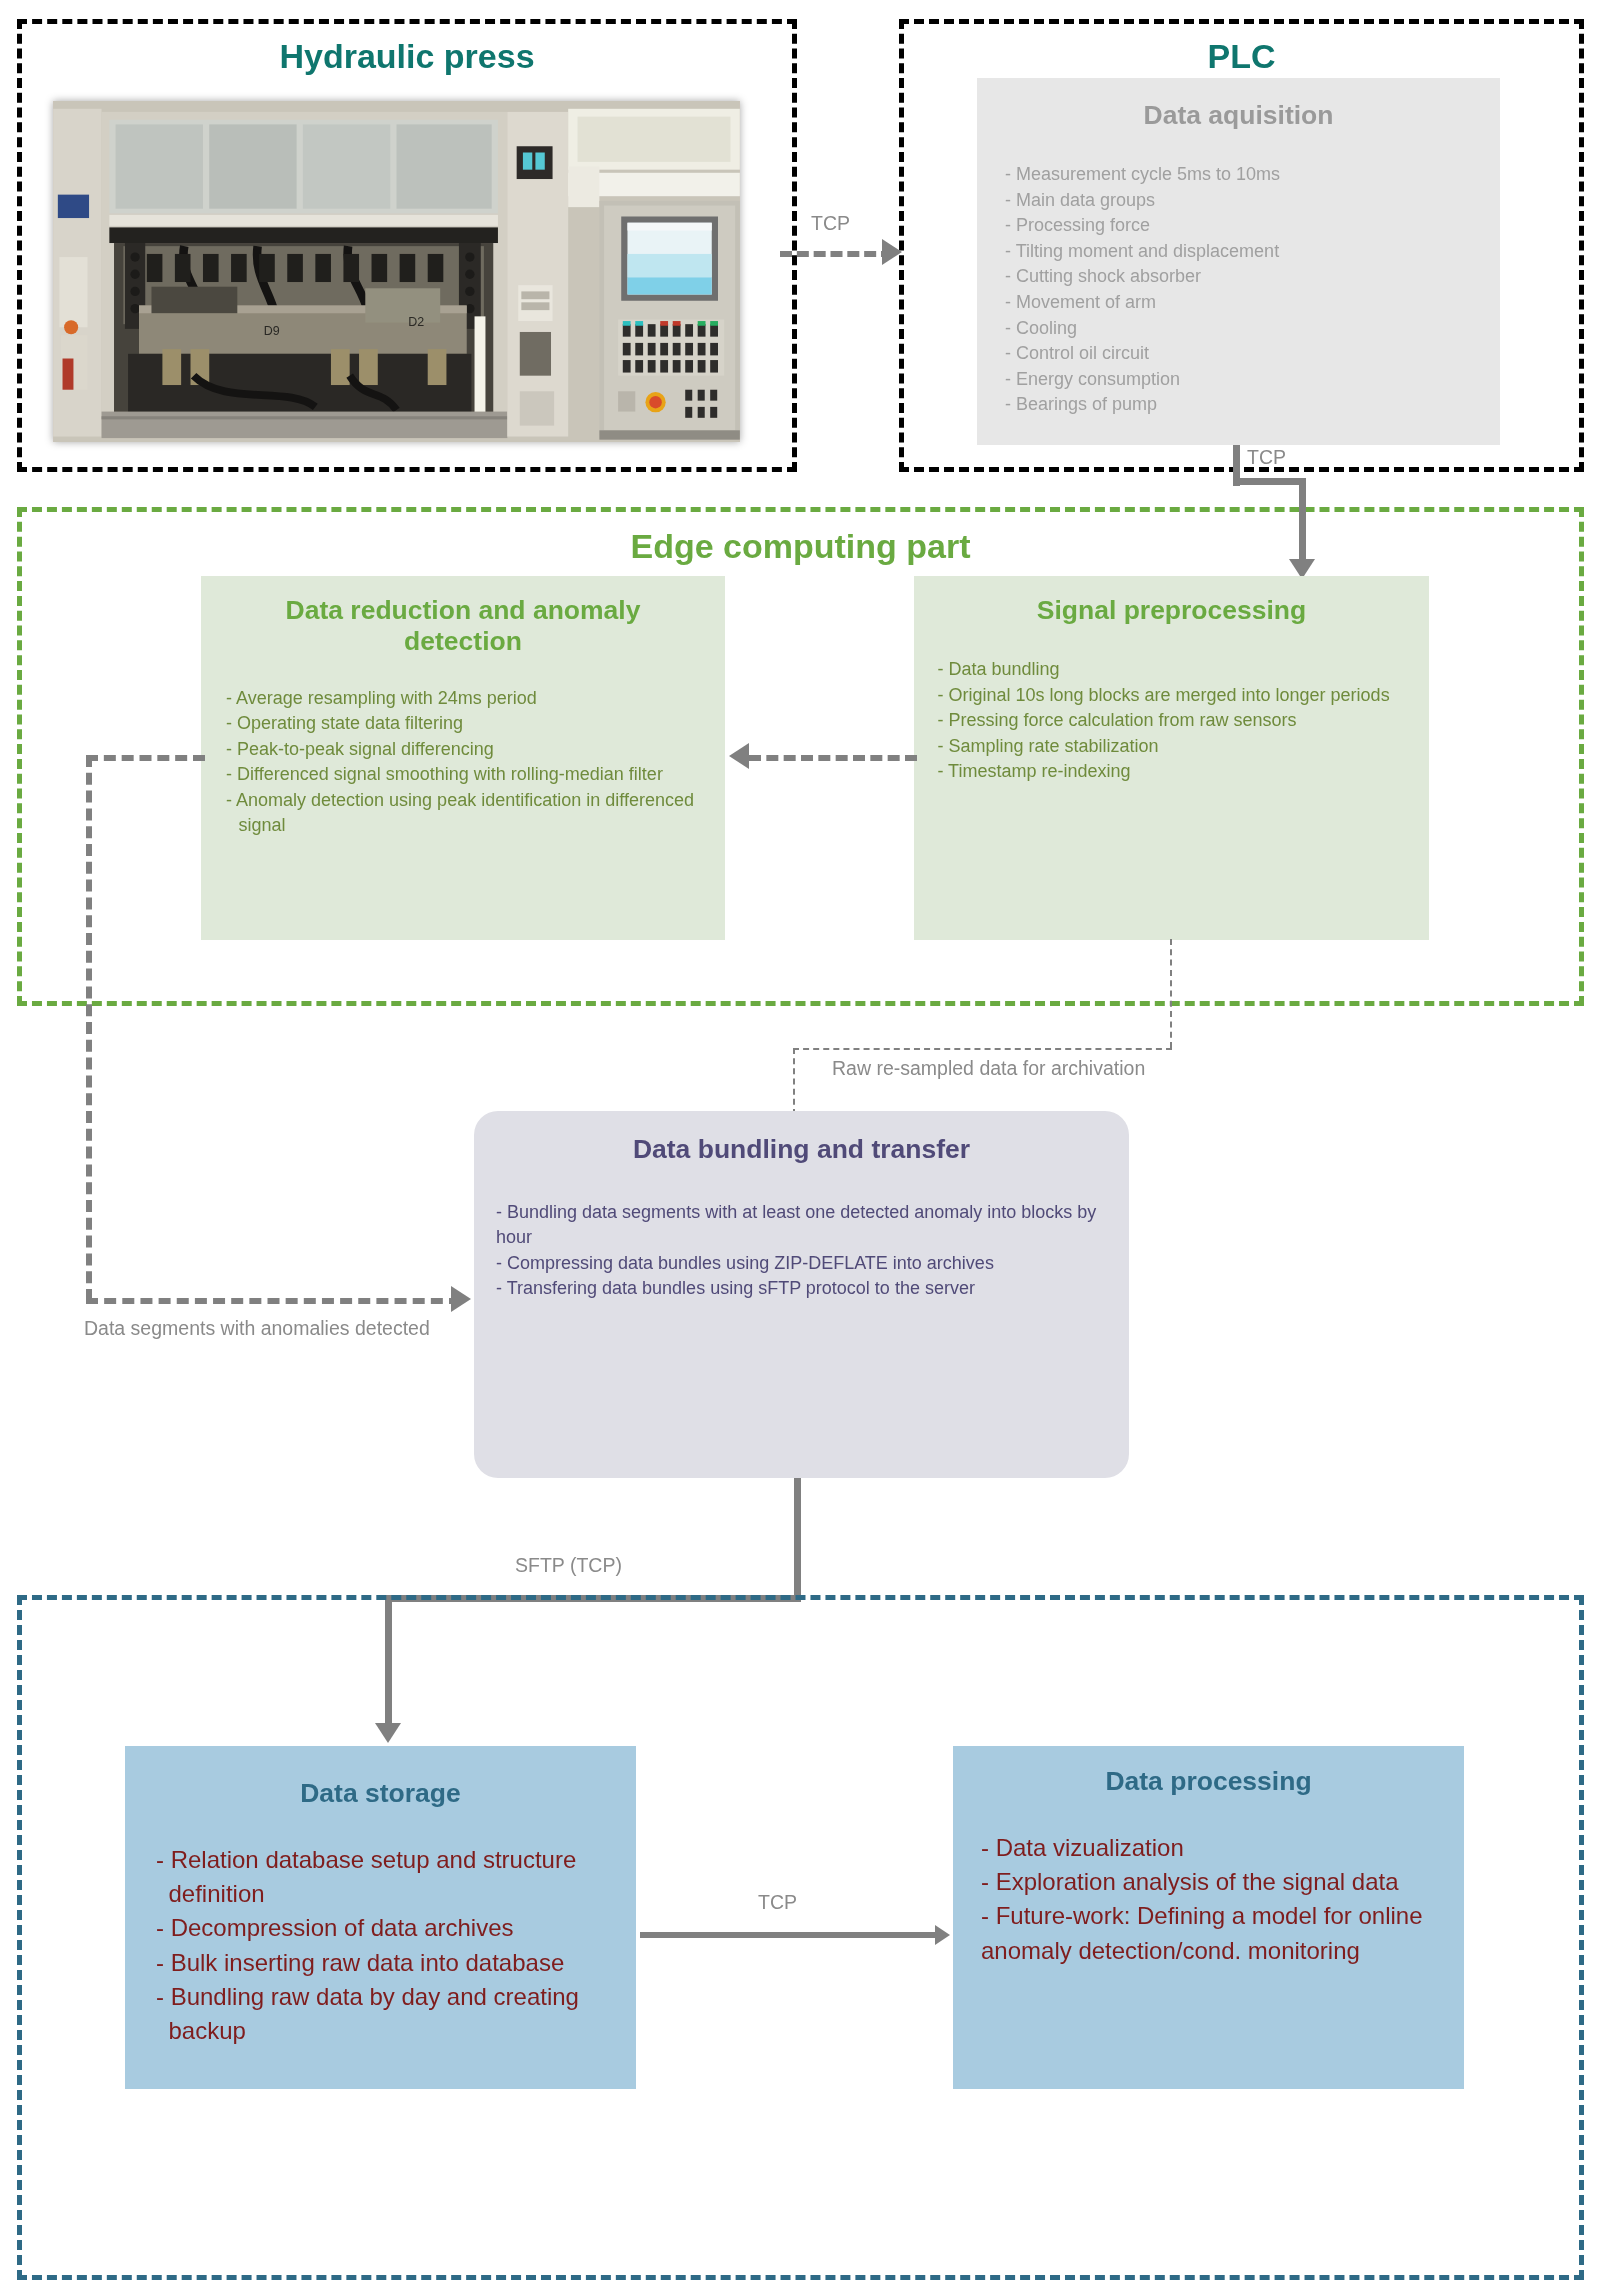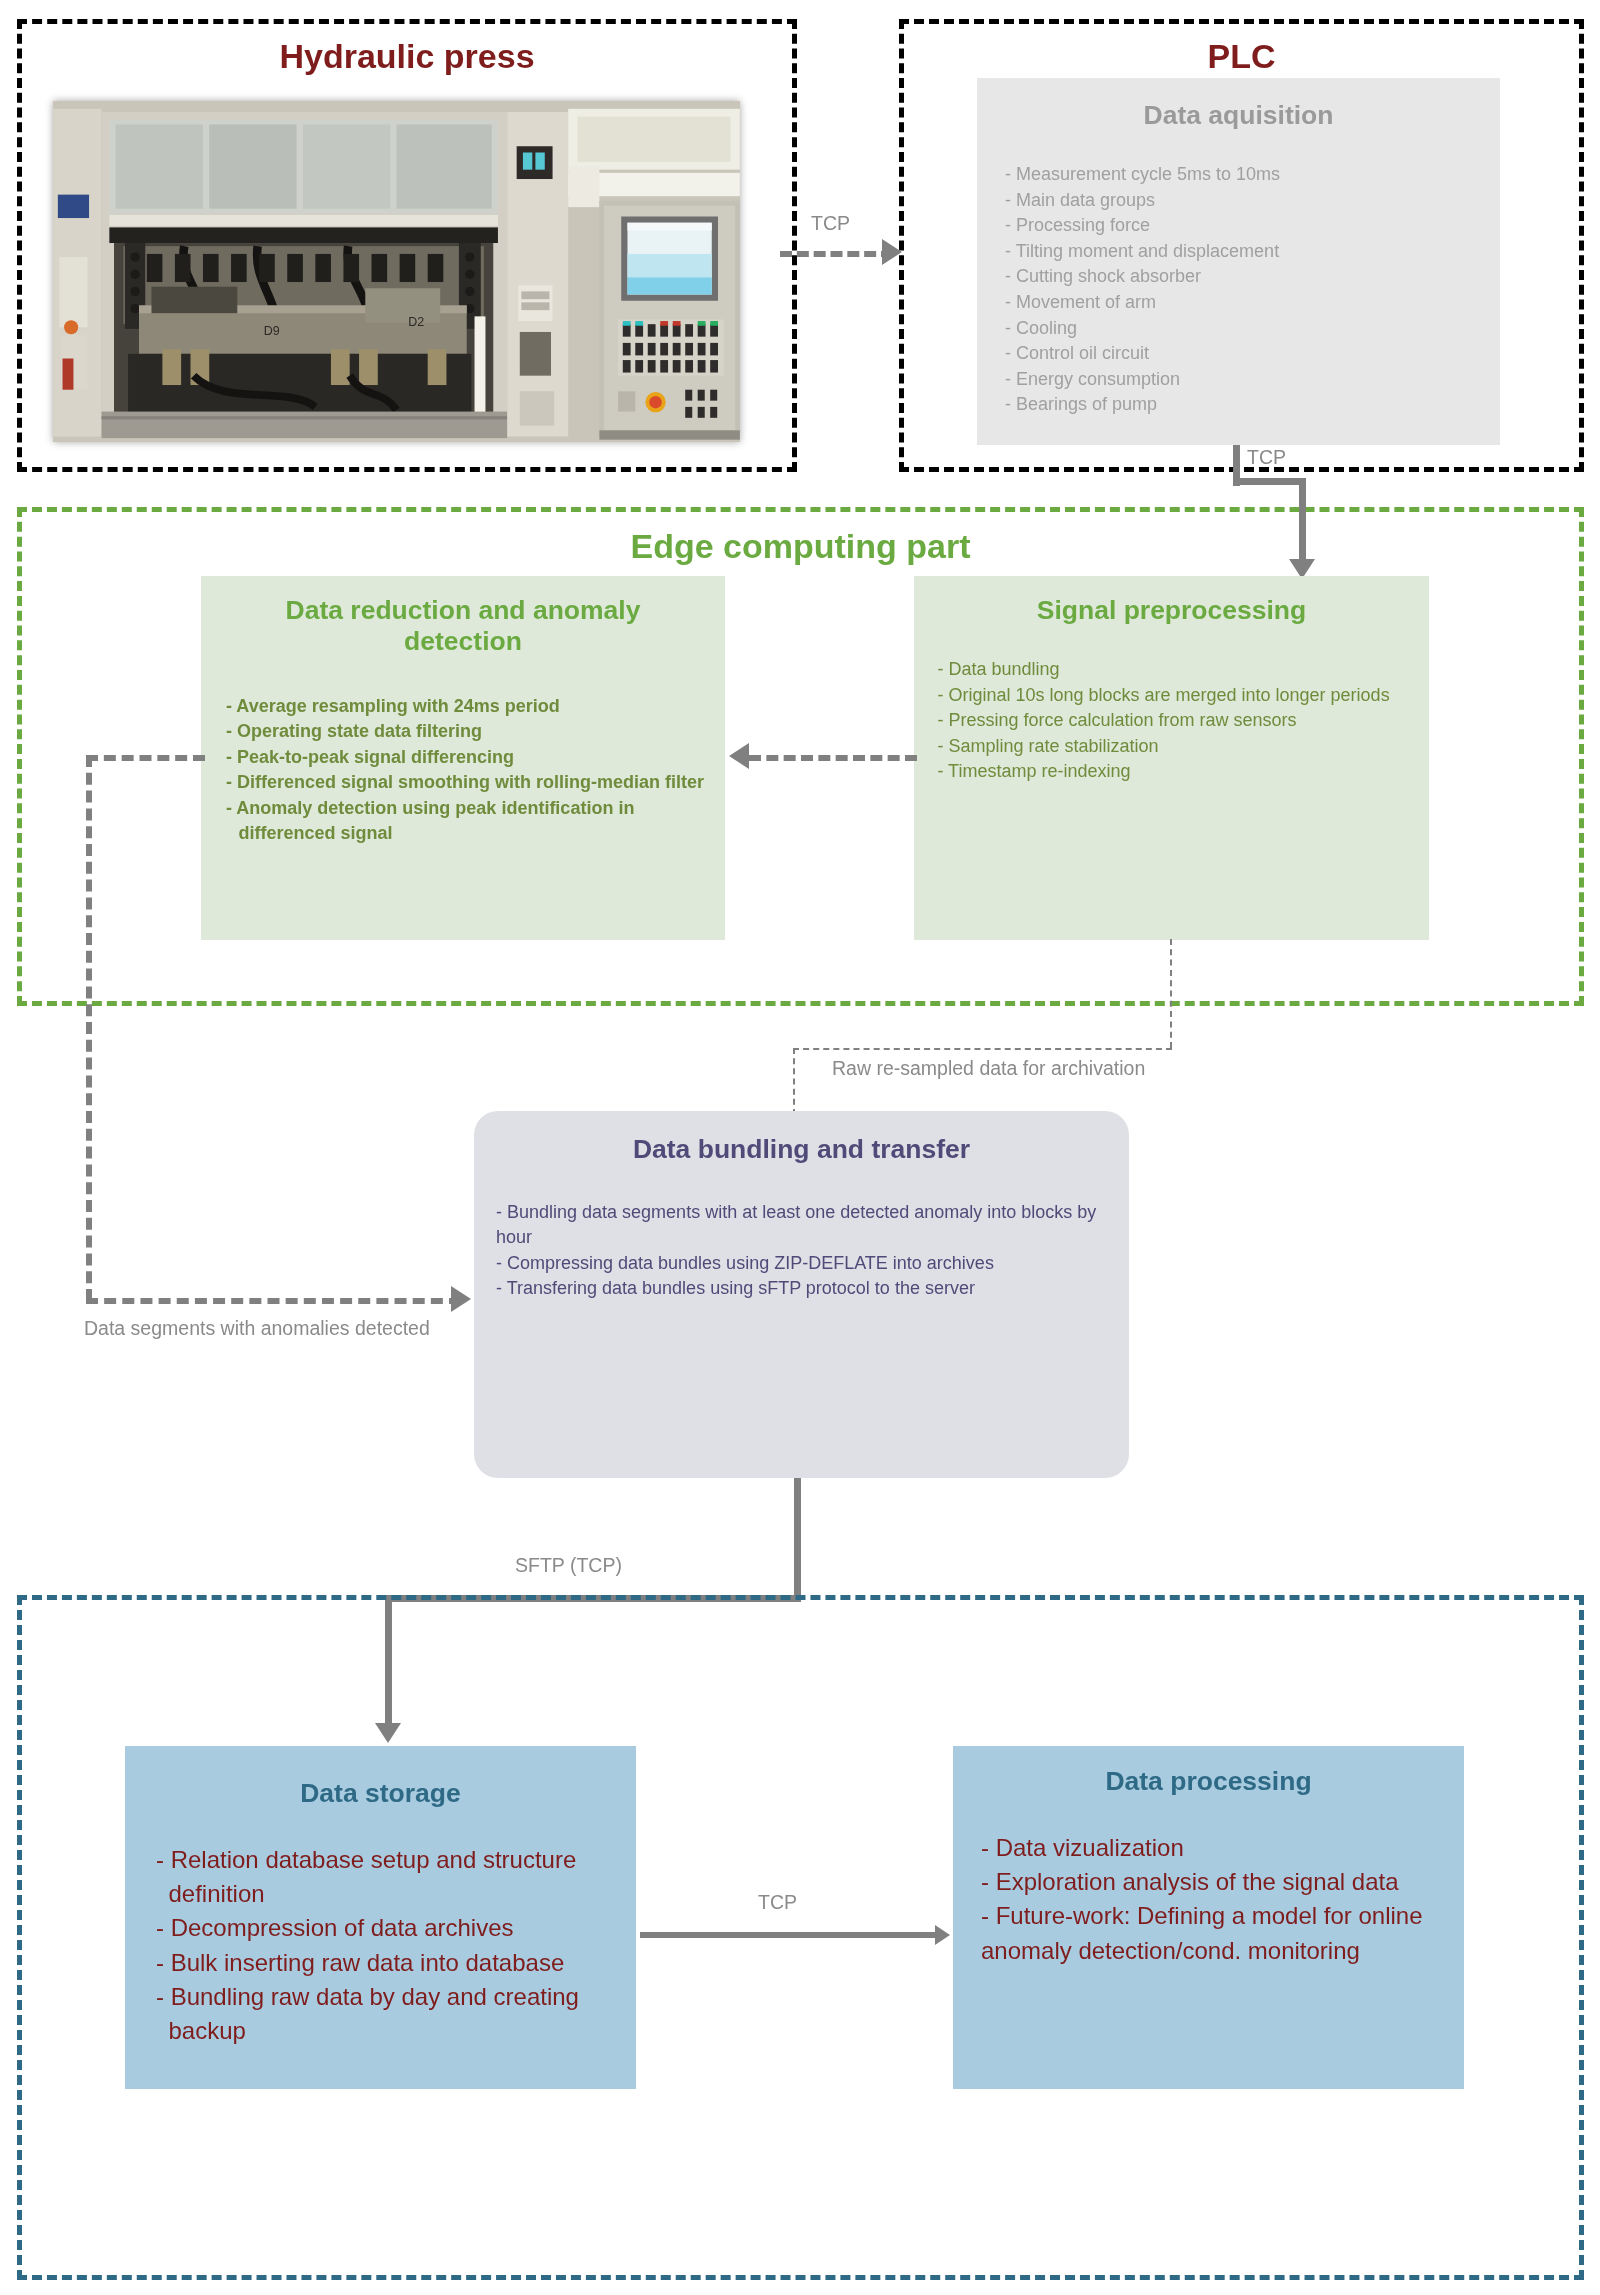--- a/index.html
+++ b/index.html
@@ -6,21 +6,21 @@
   body{font-family:"Liberation Sans",sans-serif;}
   #canvas{position:relative;width:1600px;height:2295px;background:#fff;overflow:hidden;}
 
   
   .section{position:absolute;box-sizing:border-box;background:transparent;}
   .sec-black{border:5.5px dashed #000;}
   .sec-green{border:5.5px dashed #6aaa41;}
   .sec-blue{border:5.5px dashed #2e6a86;}
 
   .sec-title{position:absolute;text-align:center;font-weight:bold;white-space:nowrap;}
-  .title-black{color:#7f1d1d;font-size:34px;}
+  .title-black{color:#0f766e;font-size:34px;}
   .title-green{color:#6aaa41;font-size:34px;}
   .title-blue{color:#2e6a86;font-size:34px;}
 
   
   .box{position:absolute;box-sizing:border-box;}
   .box-grey{background:#e7e7e7;}
   .box-green{background:#dfe9d9;}
   .box-lav{background:#dfdfe6;}
   .box-blue{background:#a8cbe0;}
 
@@ -256,21 +256,21 @@
   <div class="sec-title title-green" style="left:17px;top:527px;width:1567px;">Edge computing part</div>
 
   <div class="ln" style="left:1233px;top:445px;width:7px;height:41px;"></div>
   <div class="ln" style="left:1233px;top:478px;width:73px;height:7px;"></div>
   <div class="ln" style="left:1299px;top:478px;width:7px;height:86px;"></div>
   <div class="arrow ar-d" style="left:1289px;top:559px;"></div>
   <div class="elabel" style="left:1247px;top:446px;">TCP</div>
 
   <div class="box box-green" style="left:201px;top:576px;width:524px;height:364px;">
     <div class="box-title bt-green" style="margin-top:19px;padding:0 70px;">Data reduction and anomaly detection</div>
-    <ul class="blist bl-green" style="margin-top:36px;margin-left:25px;margin-right:17px;font-weight:bold;">
+    <ul class="blist bl-green" style="margin-top:28px;margin-left:25px;margin-right:17px;">
       <li class="hang">- Average resampling with 24ms period</li>
       <li class="hang">- Operating state data filtering</li>
       <li class="hang">- Peak-to-peak signal differencing</li>
       <li class="hang">- Differenced signal smoothing with rolling-median filter</li>
       <li class="hang">- Anomaly detection using peak identification in differenced signal</li>
     </ul>
   </div>
 
   <div class="box box-green" style="left:914px;top:576px;width:515px;height:364px;">
     <div class="box-title bt-green" style="margin-top:19px;">Signal preprocessing</div>

